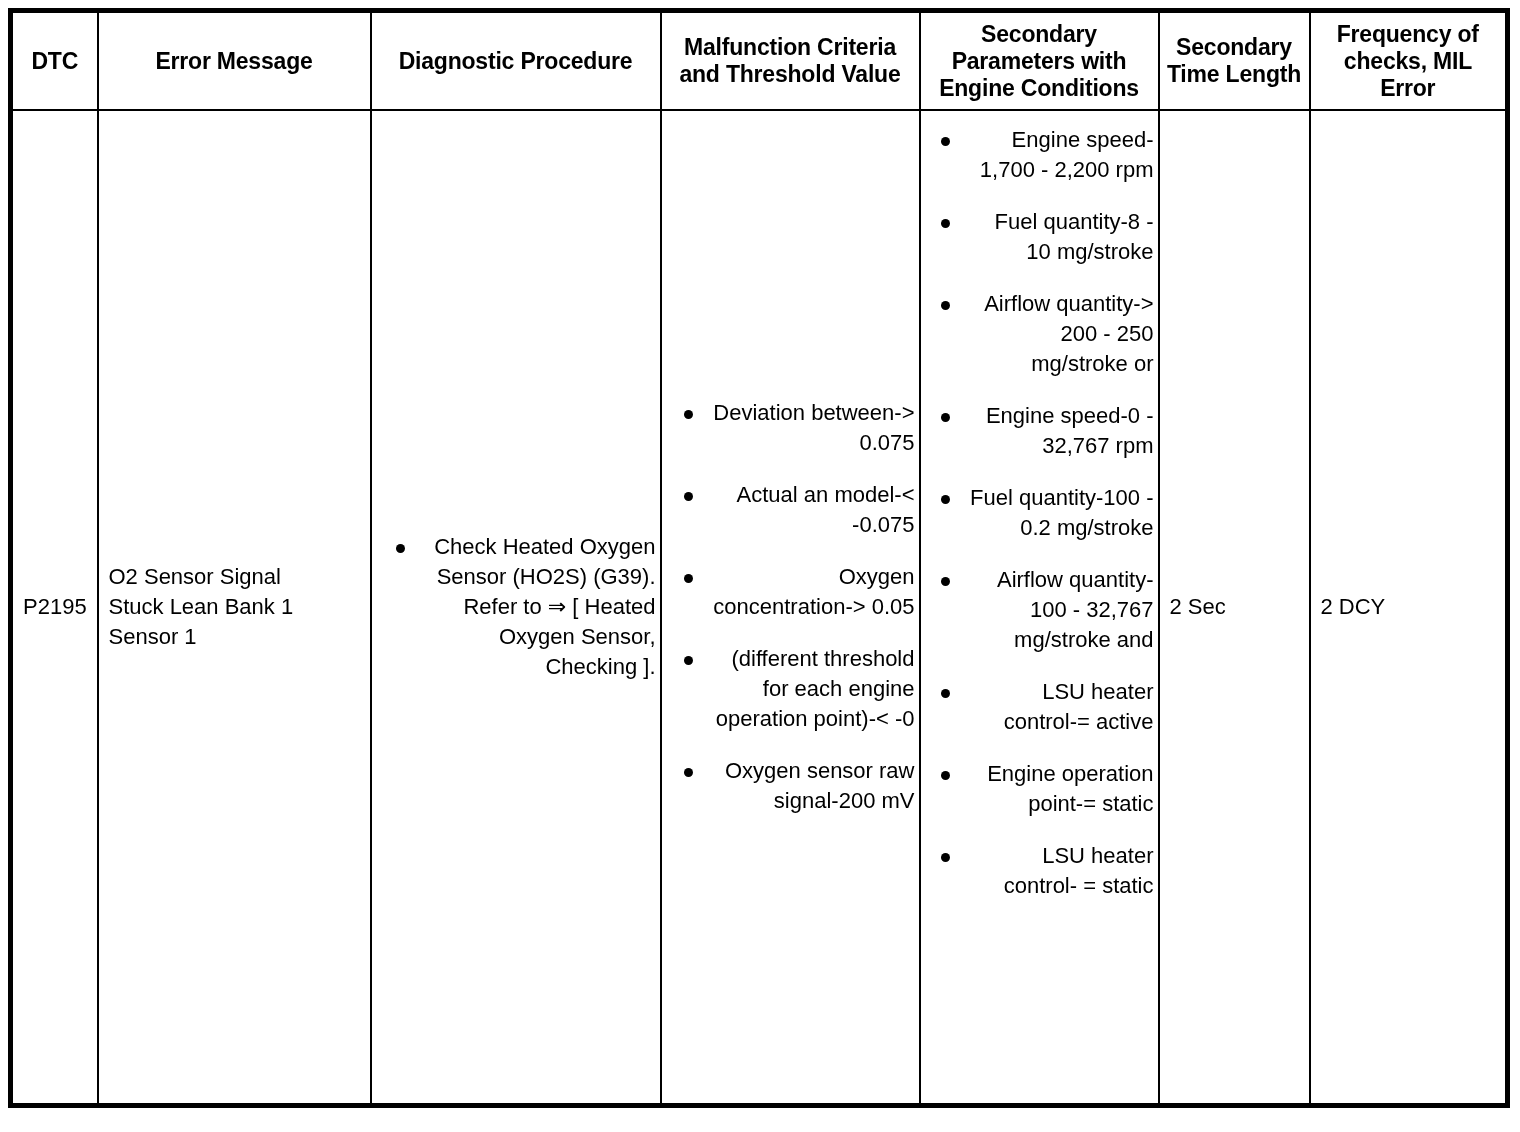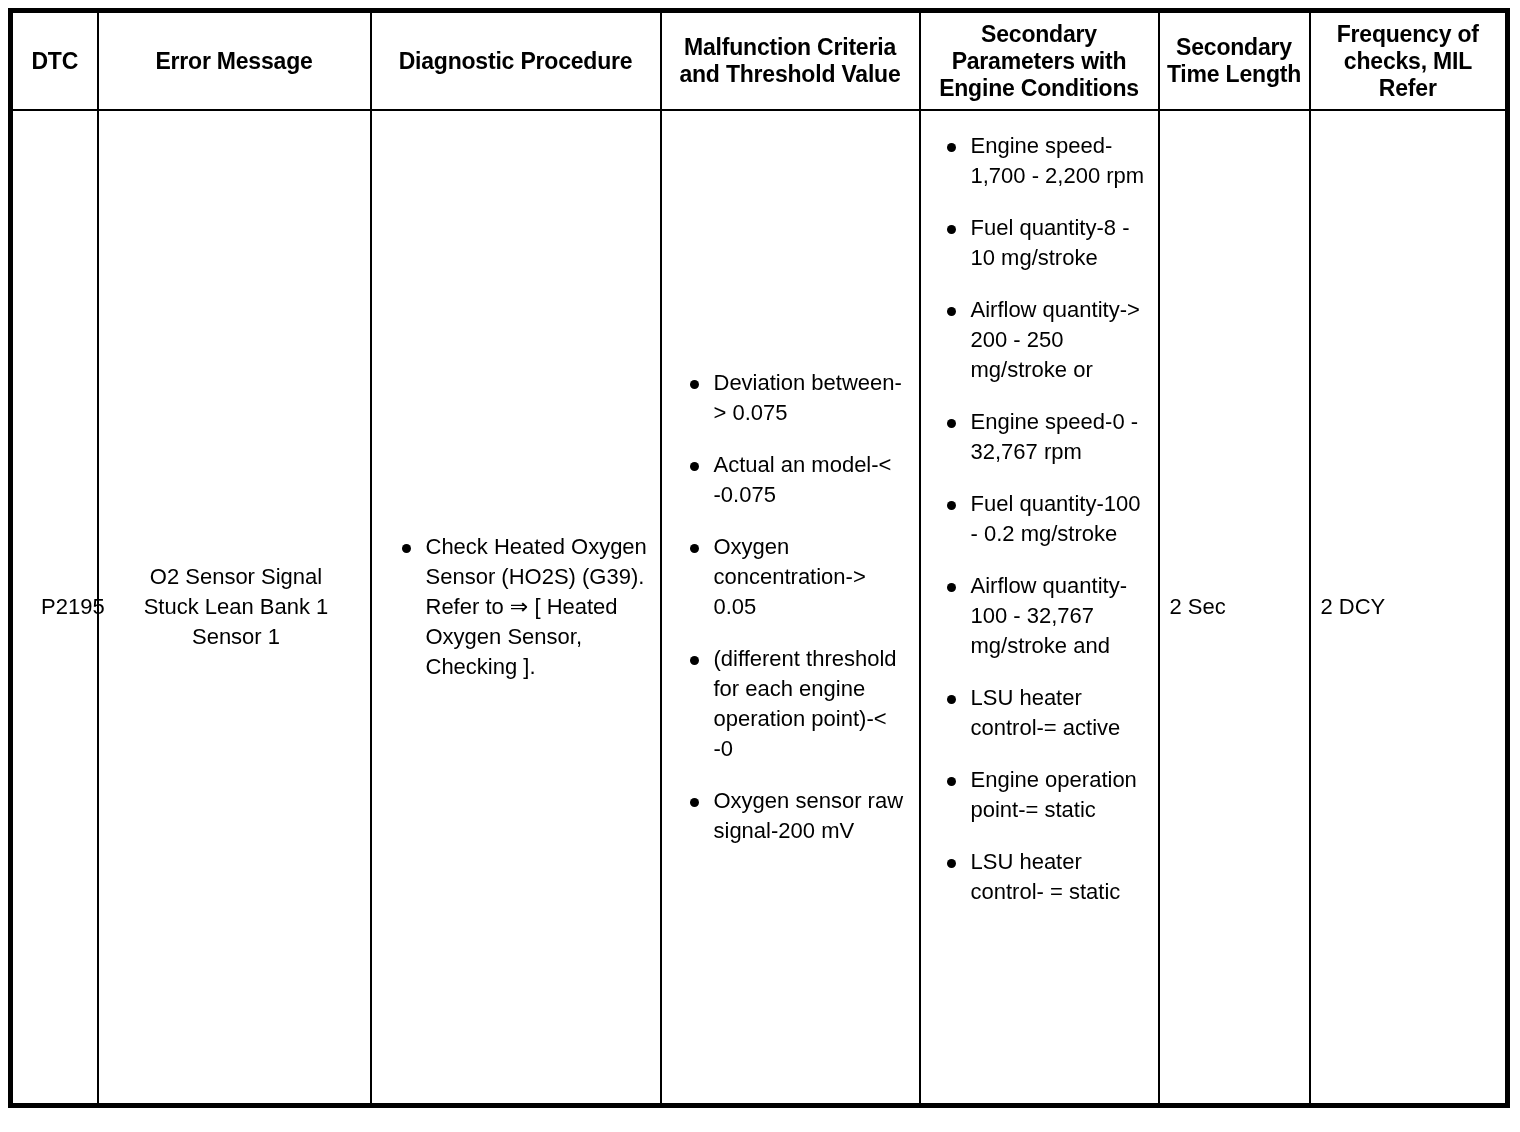--- a/index.html
+++ b/index.html
@@ -68,36 +68,37 @@
   
   .body-row td {
     font-size: 22px;
     line-height: 30px;
     vertical-align: middle;
   }
 
   .txt-dtc {
     font-size: 22px;
     line-height: 30px;
-    padding-left: 28px;
+    padding-left: 10px;
     white-space: nowrap;
   }
   .txt-block {
     font-size: 22px;
     line-height: 30px;
     padding-left: 10px;
     padding-right: 6px;
   }
-  .txt-block .line { display: block; text-align: center; }
+  .txt-block .line { display: block; }
 
   
   ul.bullets {
     list-style: none;
-    margin: 6px;
+    margin: 0;
     padding: 0 4px 0 22px;
+    text-align: right;
   }
   ul.bullets li {
     position: relative;
     padding-left: 24px;
     margin: 0 0 22px 0;
     font-size: 22px;
     line-height: 30px;
   }
   ul.bullets li:last-child { margin-bottom: 0; }
   ul.bullets li::before {
@@ -166,21 +167,21 @@
           <span class="line">Engine Conditions</span>
         </th>
         <th>
           <span class="line">Secondary</span>
           <span class="line">Time</span>
           <span class="line">Length</span>
         </th>
         <th>
           <span class="line">Frequency of</span>
           <span class="line">checks, MIL</span>
-          <span class="line">Refer</span>
+          <span class="line">Error</span>
         </th>
       </tr>
     </thead>
 
     <tbody>
       <tr class="body-row">
 
         <td>
           <div class="txt-dtc">P2195</div>
         </td>

